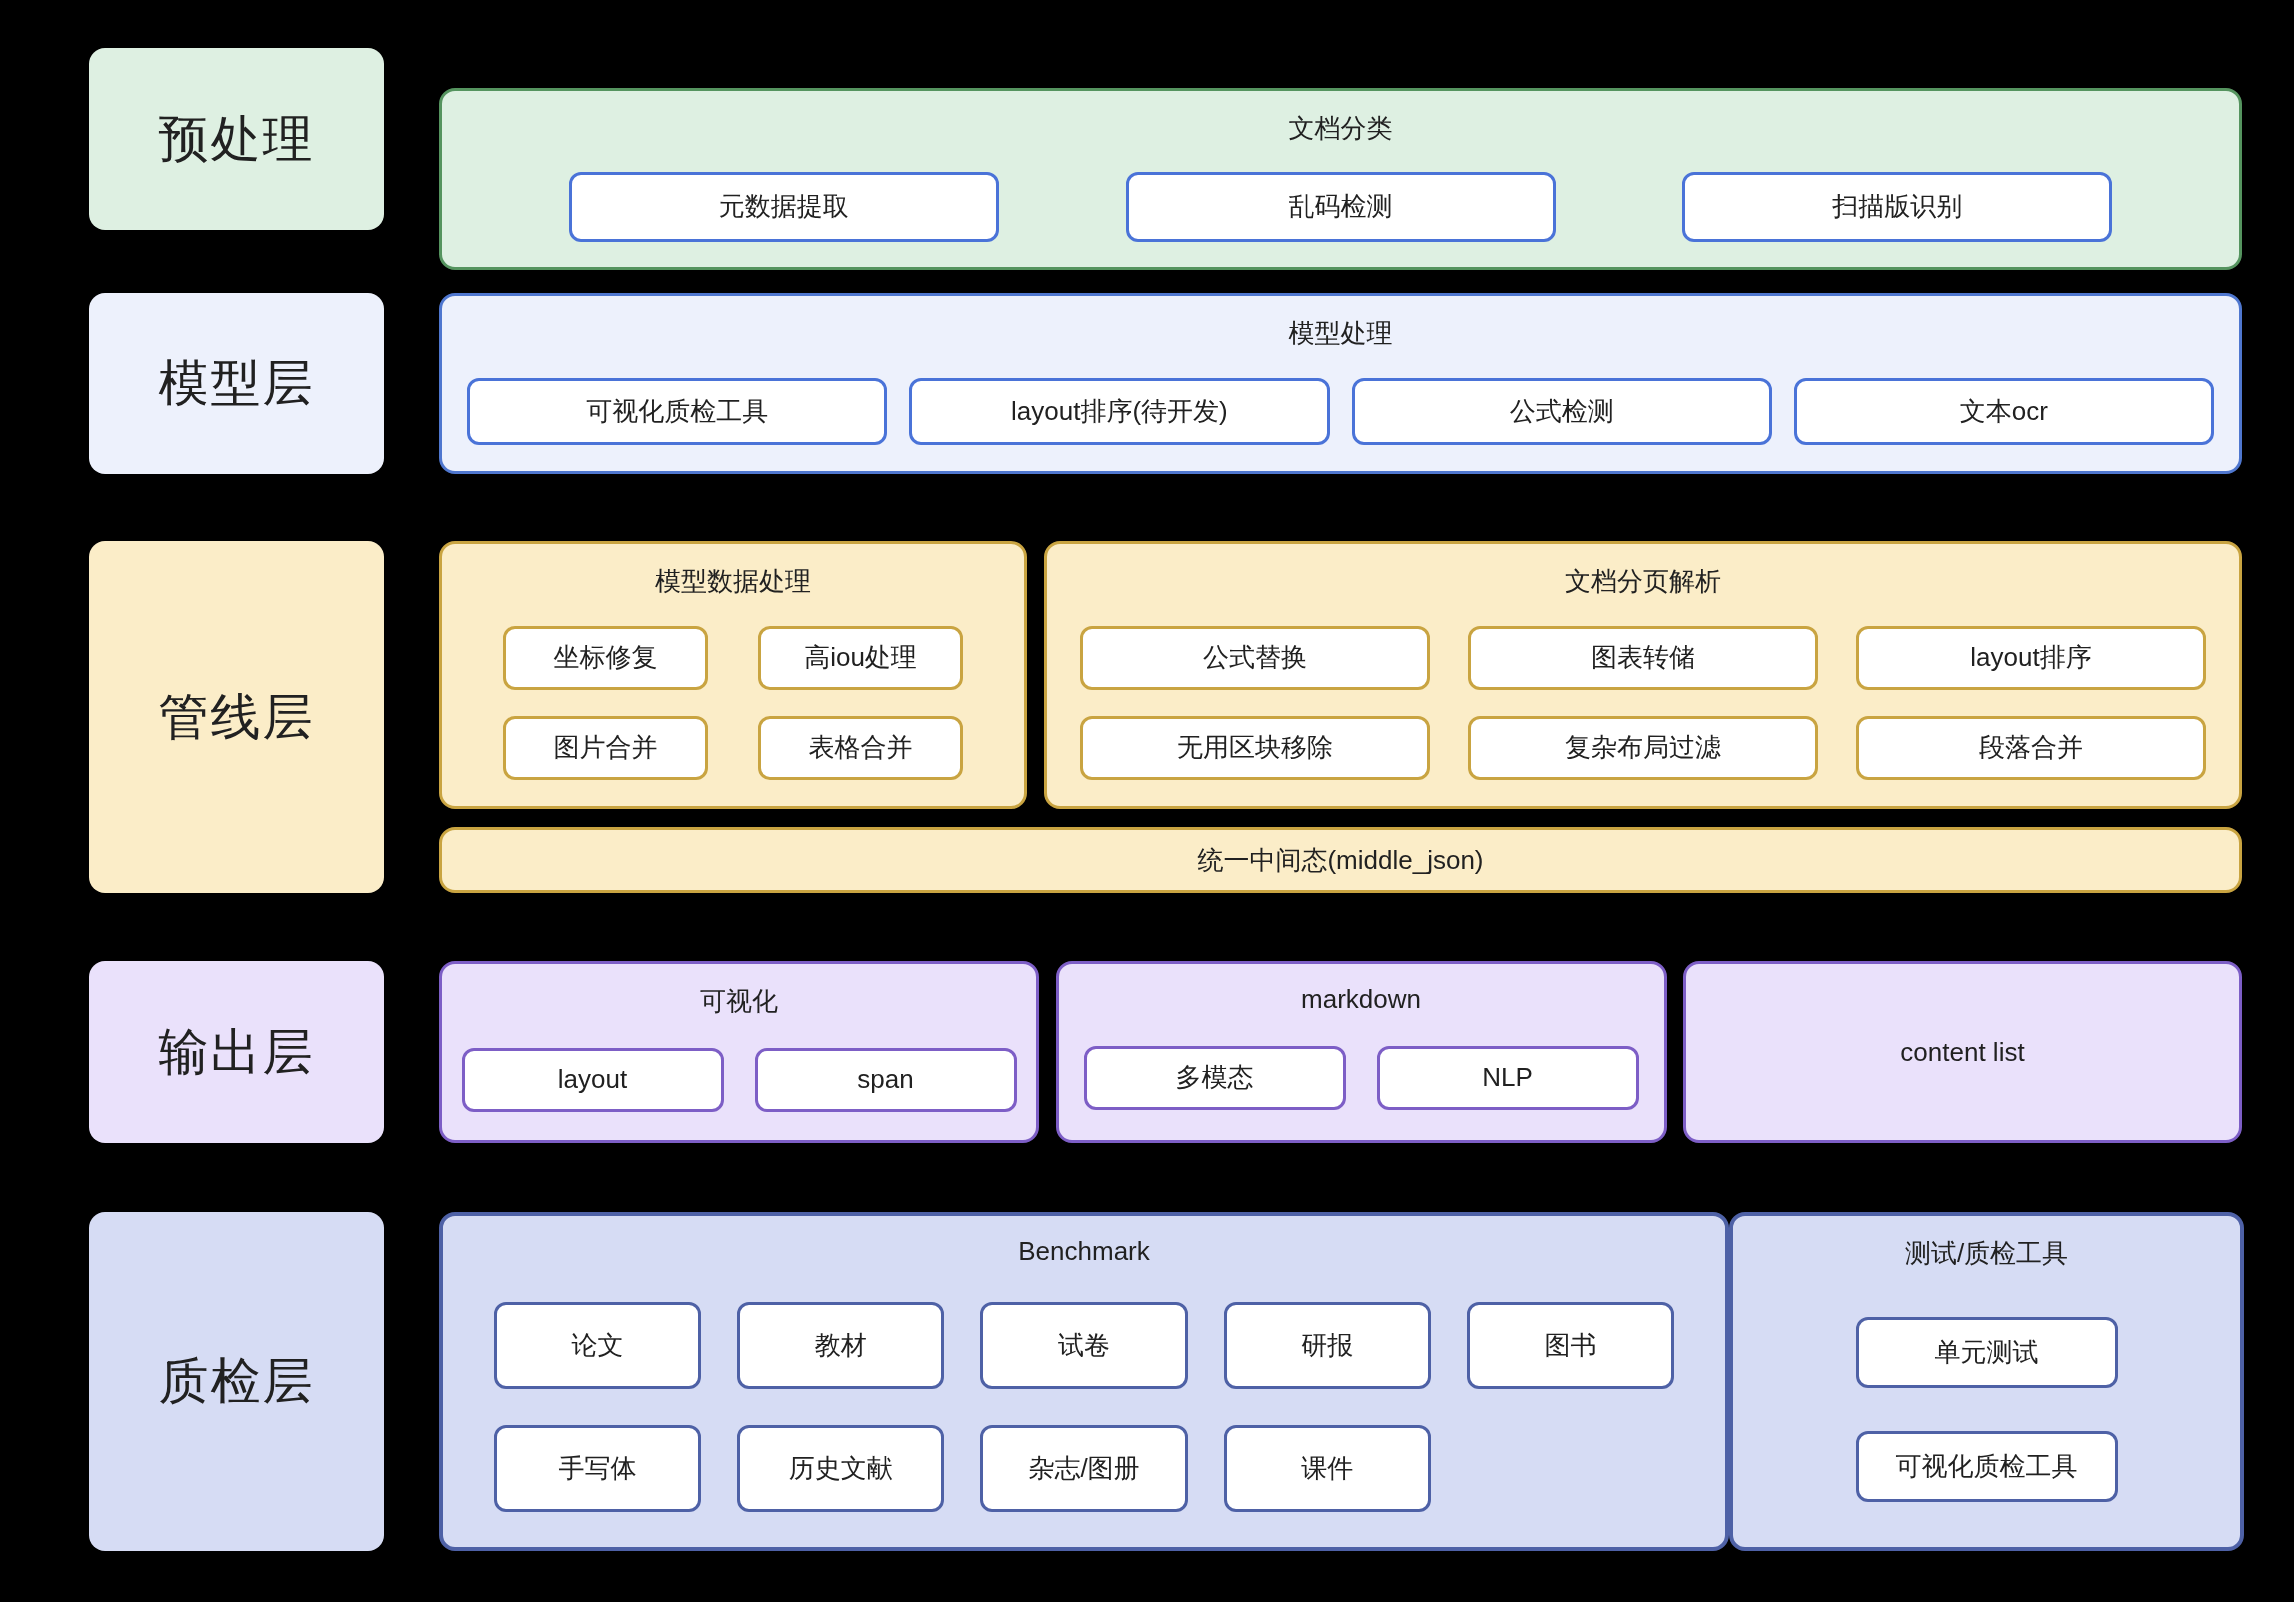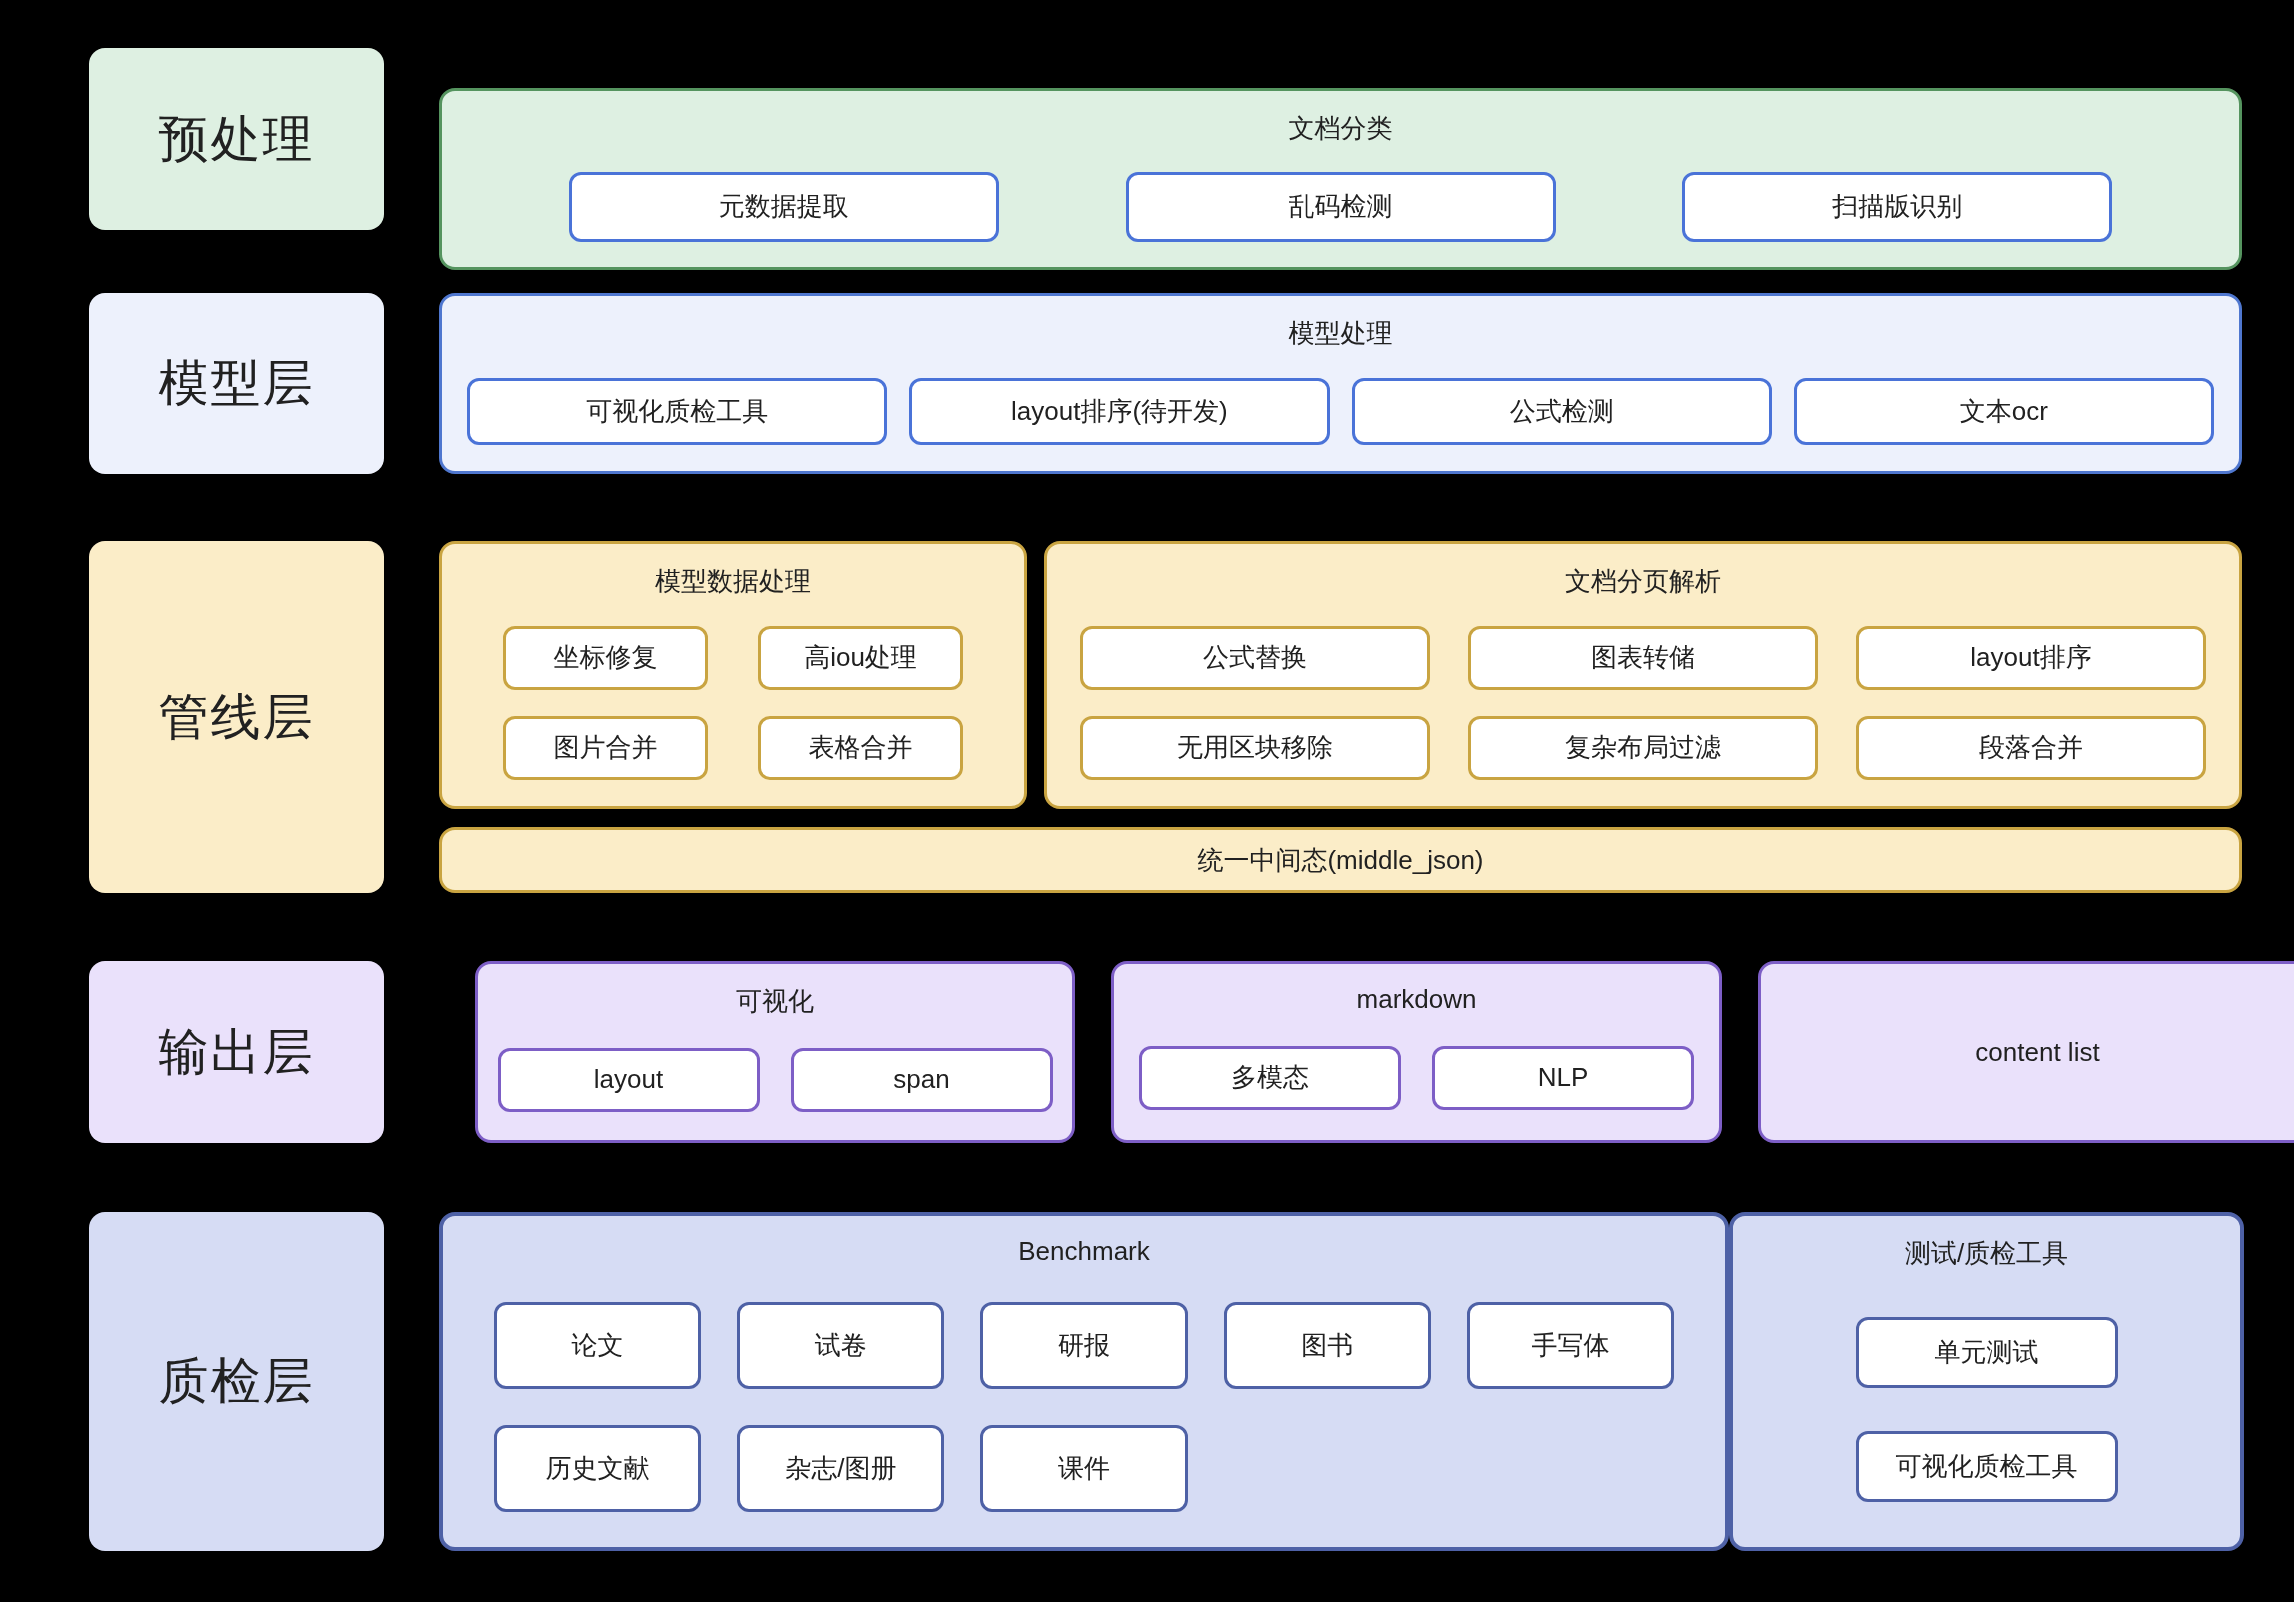--- a/index.html
+++ b/index.html
@@ -70,21 +70,21 @@
   }
   
   .t-green{background:var(--green-fill);}
   .t-blue{background:var(--blue-fill);}
   .t-yellow{background:var(--yellow-fill);}
   .t-purple{background:var(--purple-fill);}
   .t-indigo{background:var(--indigo-fill);}
   .g-green{background:var(--green-fill);border:3px solid var(--green-border);margin-top:40px;}
   .g-blue{background:var(--blue-fill);border:3px solid var(--blue-border);}
   .g-yellow{background:var(--yellow-fill);border:3px solid var(--yellow-border);}
-  .g-purple{background:var(--purple-fill);border:3px solid var(--purple-border);margin-left:36px;}
+  .g-purple{background:var(--purple-fill);border:3px solid var(--purple-border);}
   .g-indigo{background:var(--indigo-fill);border:4px solid var(--indigo-border);}
   .nb-blue{border:3px solid var(--blue-node-border);}
   .nb-yellow{border:3px solid var(--yellow-border);}
   .nb-purple{border:3px solid var(--purple-border);}
   .nb-indigo{border:3px solid var(--indigo-border);}
   
   .row-1{top:48px;height:182px;}
   .row-2{top:293px;height:181px;}
   .row-3{top:541px;height:352px;}
   .row-4{top:961px;height:182px;}
@@ -224,20 +224,21 @@
   </section>
 
   <section class="row row-5">
     <div class="layer-label t-indigo">质检层</div>
     <div class="row-content row5-flex">
       <div class="group g-indigo gw-1290">
         <div class="group-title">Benchmark</div>
         <div class="group-body">
           <div class="bench-grid">
             <div class="node nb-indigo">论文</div>
+            <div class="node nb-indigo">教材</div>
             <div class="node nb-indigo">试卷</div>
             <div class="node nb-indigo">研报</div>
             <div class="node nb-indigo">图书</div>
             <div class="node nb-indigo">手写体</div>
             <div class="node nb-indigo">历史文献</div>
             <div class="node nb-indigo">杂志/图册</div>
             <div class="node nb-indigo">课件</div>
           </div>
         </div>
       </div>

